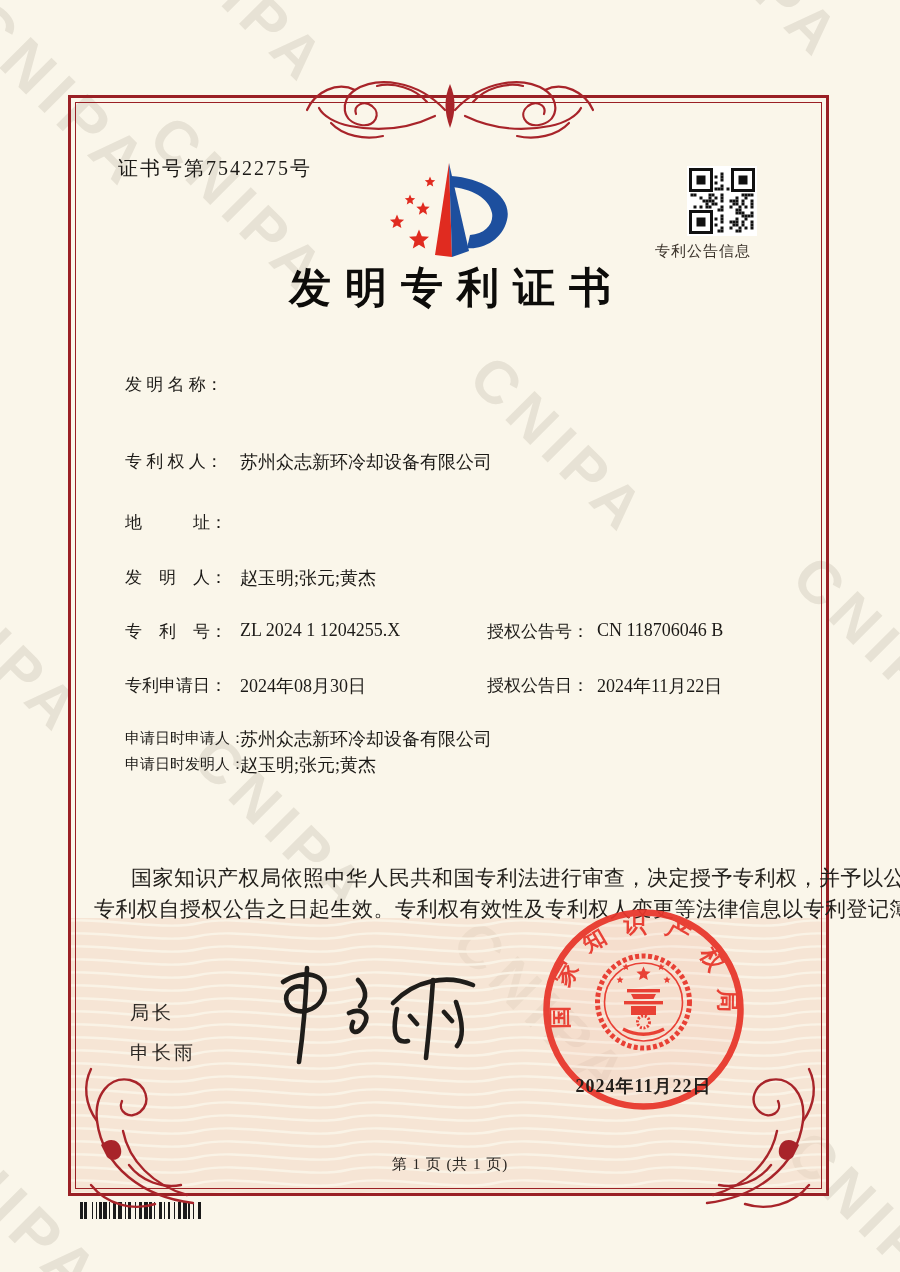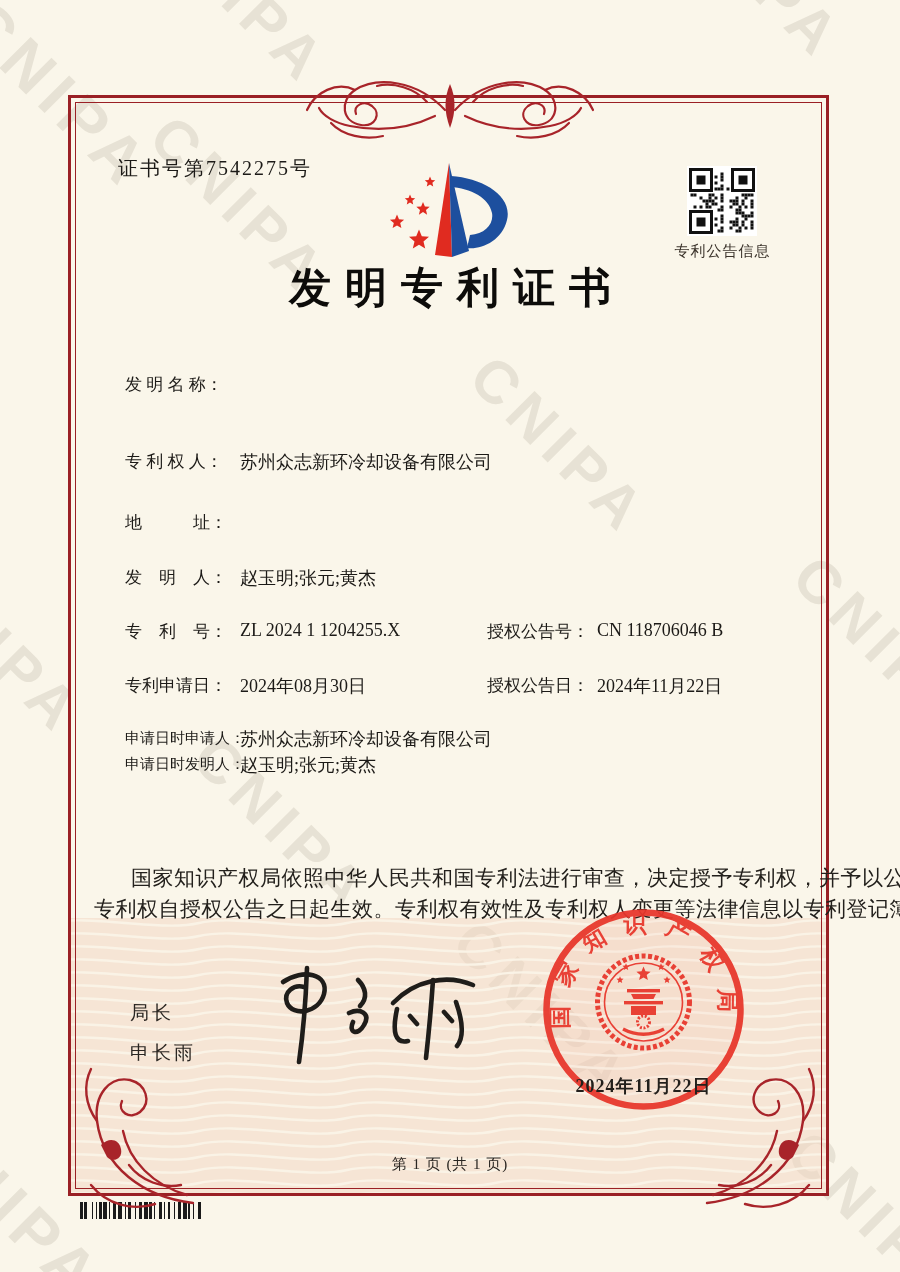--- a/index.html
+++ b/index.html
@@ -35,21 +35,21 @@
   .frame::before {
     content:""; position:absolute; inset:4px;
     border:1px solid #9a2025;
   }
 
   
   .cert-no {
     left:118px; top:155px; font-size:20px; letter-spacing:2px; z-index:4;
   }
   .qr-label {
-    left:655px; top:242px; width:135px; text-align:center;
+    left:655px; top:242px; width:135px; 
     font-size:15px; letter-spacing:1px; color:#3b332b; z-index:4;
   }
   .doc-title {
     left:0; right:0; top:260px; text-align:center;
     font-size:42px; font-weight:bold; letter-spacing:14px; text-indent:14px;
     color:#0d0c0a; z-index:4;
   }
 
   
   .row { position:absolute; left:0; width:100%; height:26px; z-index:4; white-space:nowrap; }

